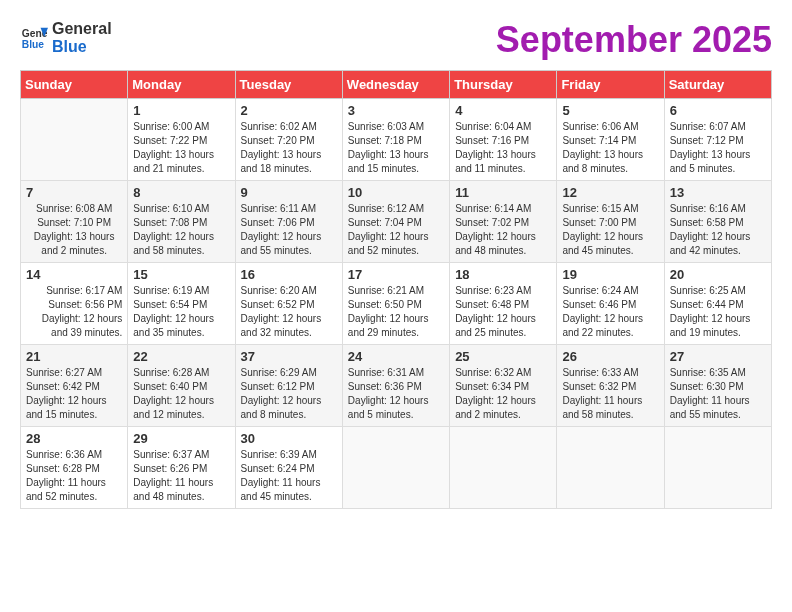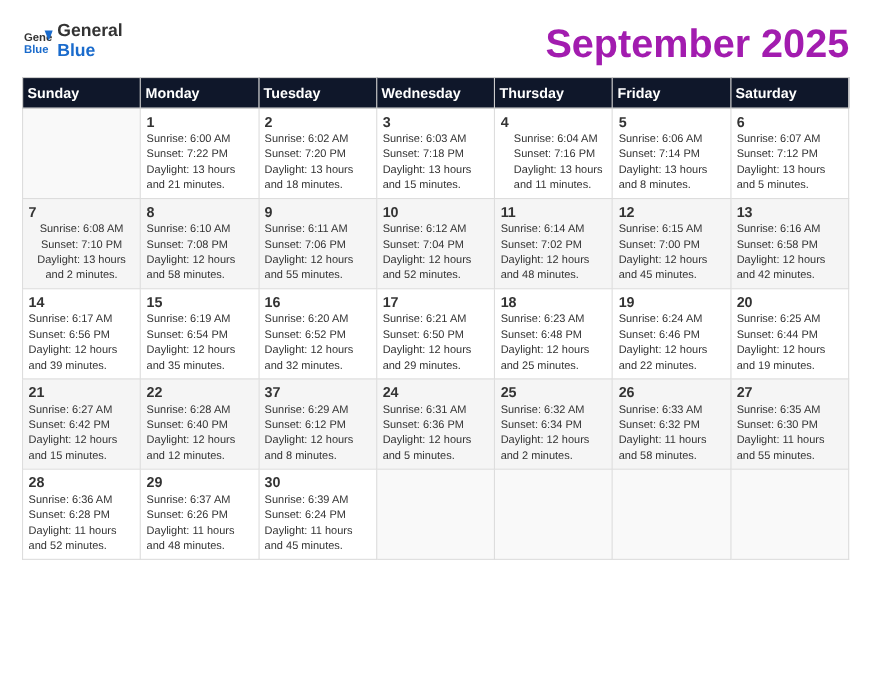--- a/index.html
+++ b/index.html
@@ -36,21 +36,21 @@
     }
     .location-title {
       font-size: 15px;
       color: #333;
     }
     .calendar {
       width: 100%;
       border-collapse: collapse;
     }
     .calendar th {
-      background-color: #0f172a;
+      background-color: #ef4444;
       color: white;
       font-size: 13px;
       font-weight: bold;
       padding: 6px 4px;
       text-align: left;
       border: 1px solid #ccc;
       margin-top: 36px;
     }
     .calendar td {
       vertical-align: top;
@@ -131,21 +131,21 @@
         </td>
         <td>
           <span class="day-number">3</span>
           <div class="day-info" style="white-space: pre-line;">Sunrise: 6:03 AM
 Sunset: 7:18 PM
 Daylight: 13 hours
 and 15 minutes.</div>
         </td>
         <td>
           <span class="day-number">4</span>
-          <div class="day-info" style="white-space: pre-line; margin-left: 12px;">Sunrise: 6:04 AM
+          <div class="day-info" style="white-space: pre-line;">Sunrise: 6:04 AM
 Sunset: 7:16 PM
 Daylight: 13 hours
 and 11 minutes.</div>
         </td>
         <td>
           <span class="day-number">5</span>
           <div class="day-info" style="white-space: pre-line;">Sunrise: 6:06 AM
 Sunset: 7:14 PM
 Daylight: 13 hours
 and 8 minutes.</div>
@@ -205,21 +205,21 @@
           <span class="day-number">13</span>
           <div class="day-info" style="white-space: pre-line;">Sunrise: 6:16 AM
 Sunset: 6:58 PM
 Daylight: 12 hours
 and 42 minutes.</div>
         </td>
       </tr>
       <tr>
         <td>
           <span class="day-number">14</span>
-          <div class="day-info" style="white-space: pre-line;">Sunrise: 6:17 AM
+          <div class="day-info" style="white-space: pre-line; text-align: right;">Sunrise: 6:17 AM
 Sunset: 6:56 PM
 Daylight: 12 hours
 and 39 minutes.</div>
         </td>
         <td>
           <span class="day-number">15</span>
           <div class="day-info" style="white-space: pre-line;">Sunrise: 6:19 AM
 Sunset: 6:54 PM
 Daylight: 12 hours
 and 35 minutes.</div>

